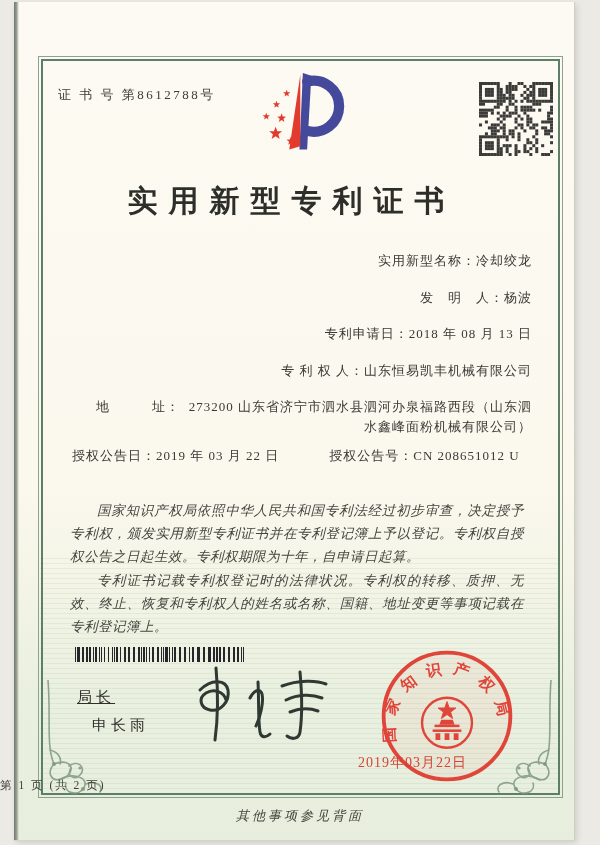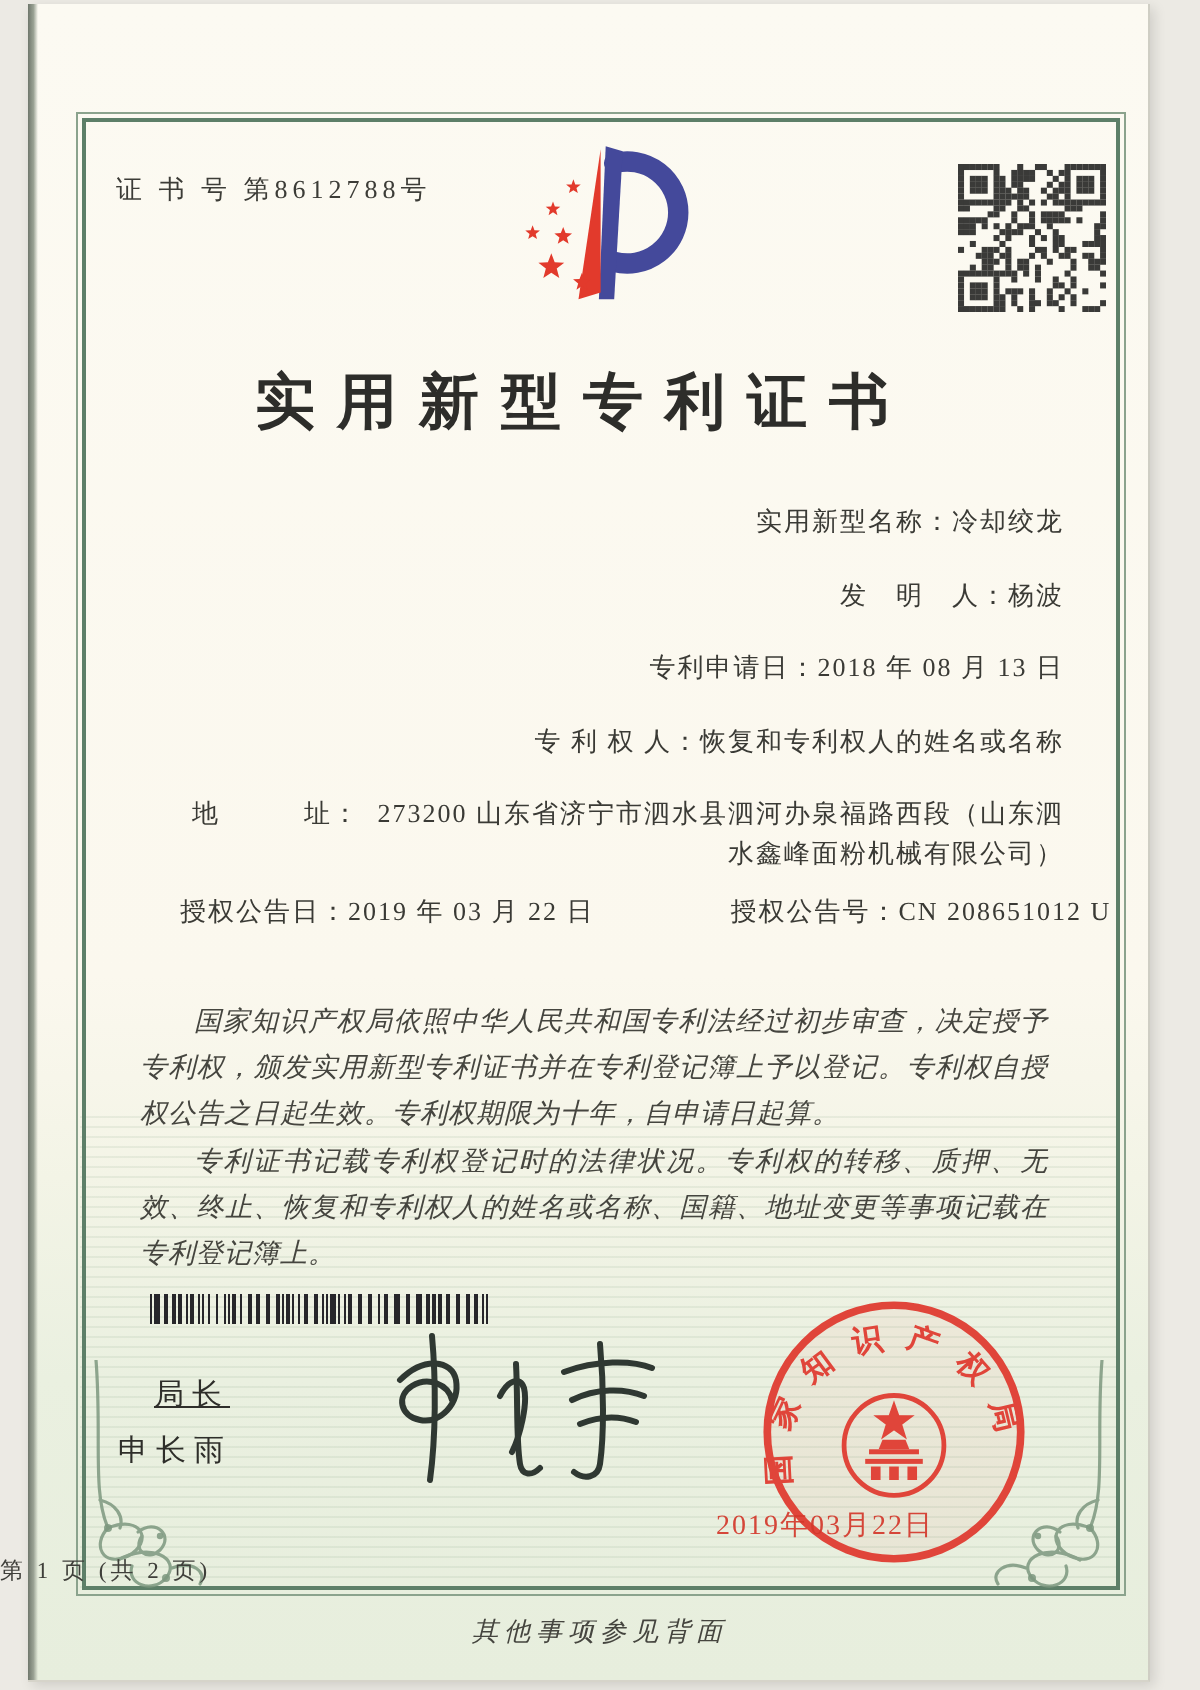--- a/index.html
+++ b/index.html
@@ -53,38 +53,38 @@
     letter-spacing:11px;text-indent:11px;
   }
 
   .fields{position:absolute;left:72px;top:251px;width:460px;font-size:13px;color:#3a3a35;}
   .field-row{margin-bottom:16.5px;line-height:20px;white-space:nowrap;text-align:right;}
   .field-row.addr{white-space:normal;margin-bottom:9px;}
   .fl{display:inline-block;min-width:97px;vertical-align:top;letter-spacing:1px;}
   .fv{letter-spacing:1px;}
   .addr .fv{display:inline-block;width:352px;vertical-align:top;line-height:20px;}
   .grant-row{display:flex;gap:50px;white-space:nowrap;line-height:20px;}
-  .grant-row .fl{min-width:0;margin-left:18px;}
+  .grant-row .fl{min-width:0;}
 
   .paras{
     position:absolute;left:70px;top:499px;width:454px;
     font-size:13.5px;line-height:23px;color:#45453f;
     font-style:italic;text-align:justify;letter-spacing:0.5px;
   }
   .paras p{margin:0 0 1px 0;text-indent:2em;}
 
   .barcode{position:absolute;left:75px;top:647px;width:172px;height:15px;}
 
   .director-title{
     position:absolute;left:77px;top:688px;
     font-family:"Liberation Sans","DejaVu Sans",sans-serif;
     font-size:15px;letter-spacing:4px;color:#2e2e2a;text-decoration:underline;
   }
   .director-name{
-    position:absolute;left:59px;top:716px;
+    position:absolute;left:92px;top:716px;
     font-family:"Liberation Sans","DejaVu Sans",sans-serif;
     font-size:15px;letter-spacing:4px;color:#2e2e2a;
   }
   .signature{position:absolute;left:182px;top:660px;width:152px;height:90px;}
 
   .seal{position:absolute;left:375px;top:644px;width:144px;height:144px;}
   .seal-date{
     position:absolute;left:358px;top:754px;width:178px;
     text-align:left;font-size:14px;letter-spacing:1px;
     color:rgba(210,55,42,0.92);
@@ -466,21 +466,21 @@
     <div class="field-row">
       <span class="fl">实用新型名称：</span><span class="fv">冷却绞龙</span>
     </div>
     <div class="field-row">
       <span class="fl">发　明　人：</span><span class="fv">杨波</span>
     </div>
     <div class="field-row">
       <span class="fl">专利申请日：</span><span class="fv">2018 年 08 月 13 日</span>
     </div>
     <div class="field-row">
-      <span class="fl">专 利 权 人：</span><span class="fv">恢复和专利权人的姓名或名称</span>
+      <span class="fl">专 利 权 人：</span><span class="fv">山东恒易凯丰机械有限公司</span>
     </div>
     <div class="field-row addr">
       <span class="fl">地　　　址：</span><span class="fv">273200 山东省济宁市泗水县泗河办泉福路西段（山东泗水鑫峰面粉机械有限公司）</span>
     </div>
     <div class="grant-row">
       <span><span class="fl">授权公告日：</span><span class="fv">2019 年 03 月 22 日</span></span>
       <span><span class="fl">授权公告号：</span><span class="fv">CN 208651012 U</span></span>
     </div>
   </div>
 

